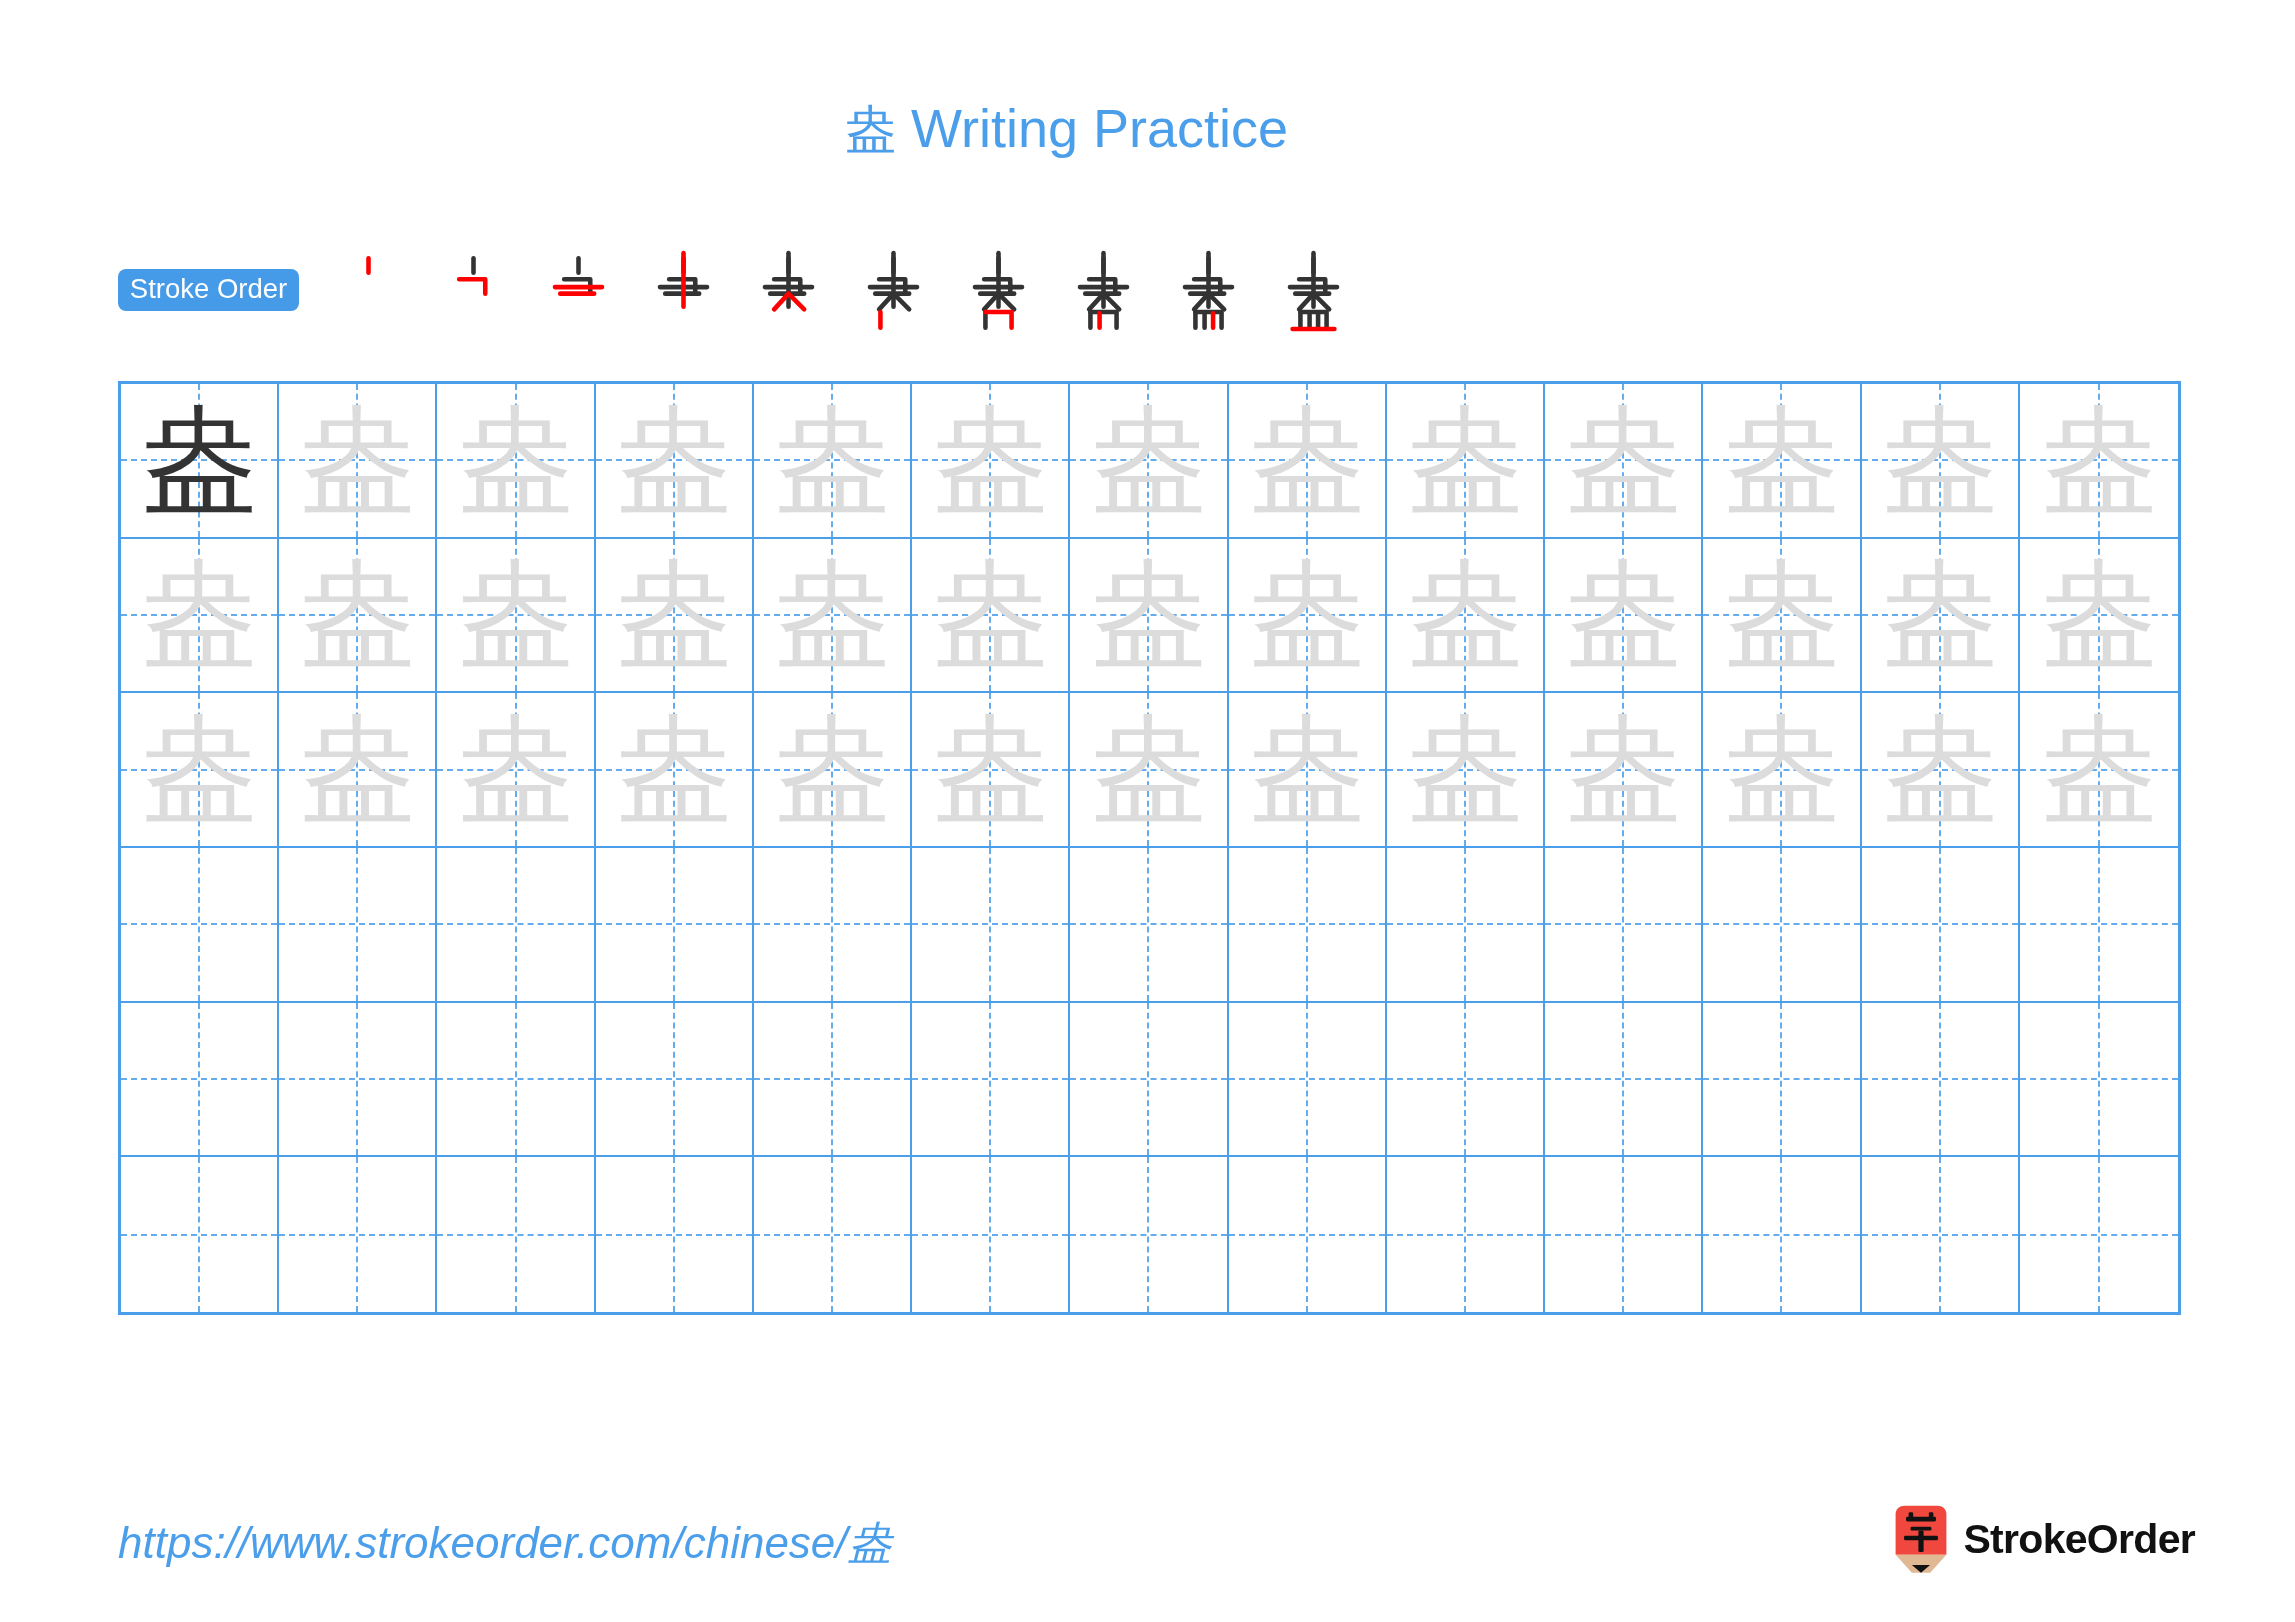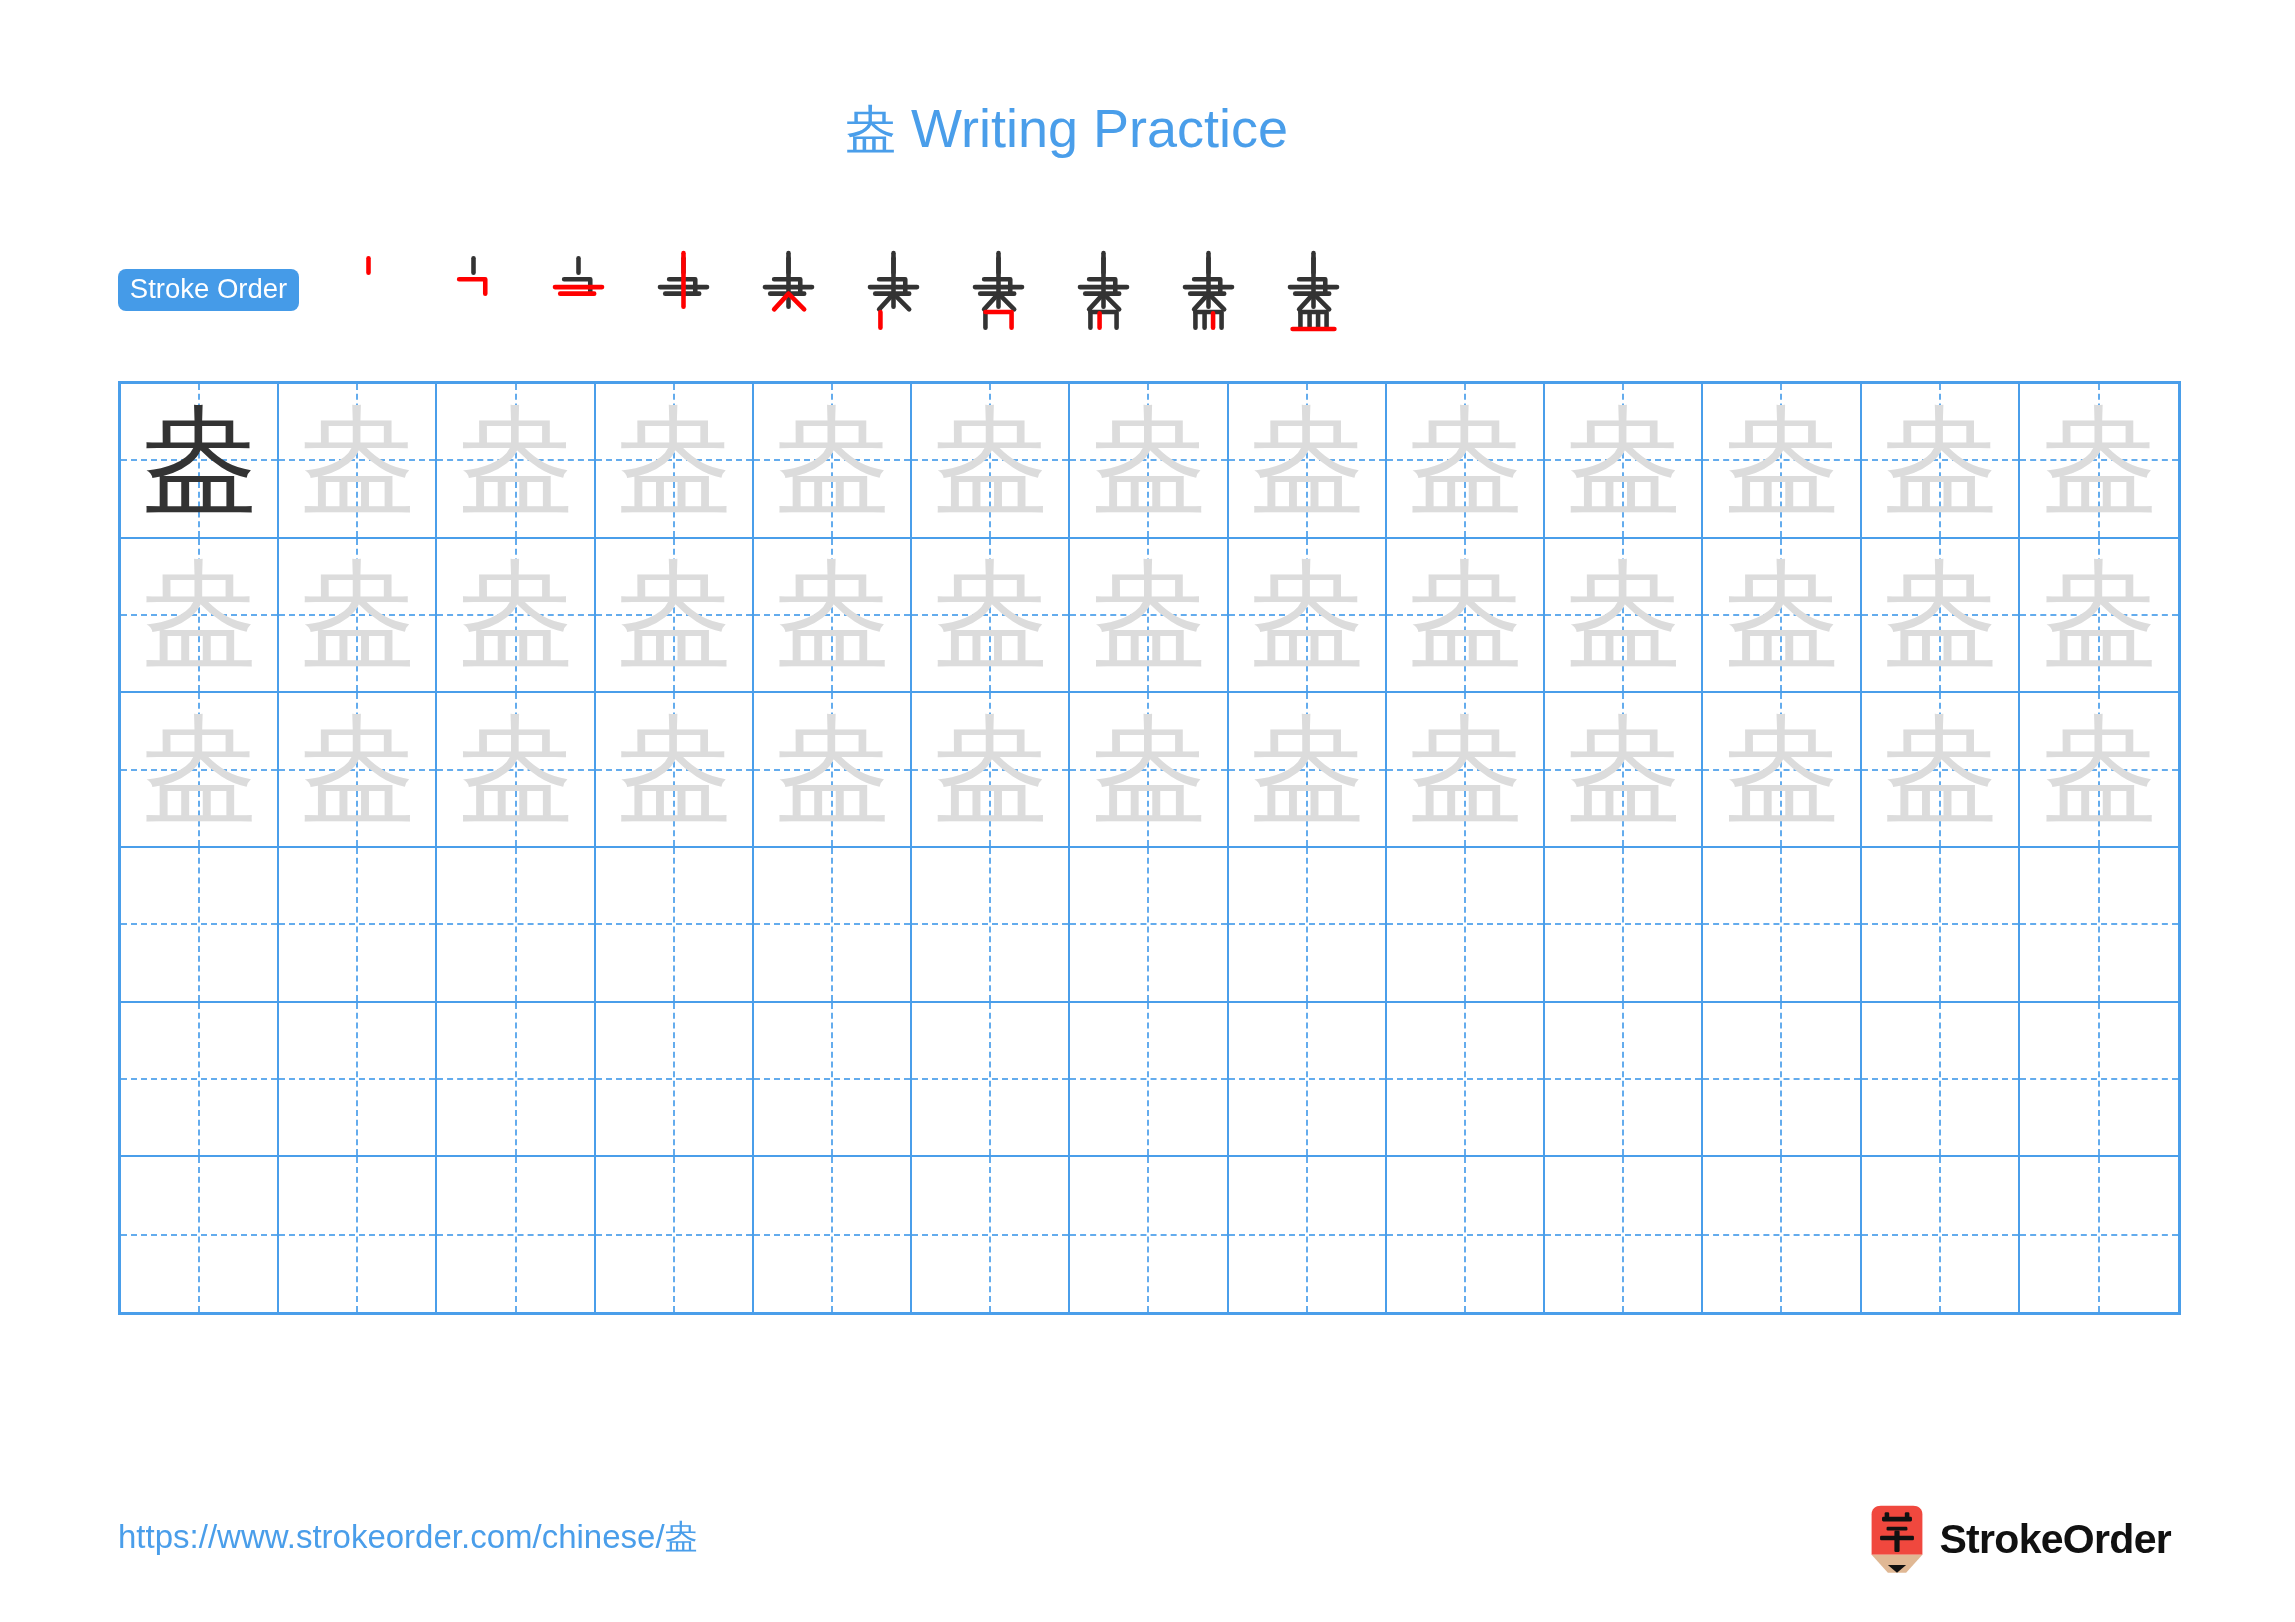--- a/index.html
+++ b/index.html
@@ -117,28 +117,29 @@
     z-index:2;
     user-select:none;
   }
   .cell-char.dark{ color:#333333; }
   .cell-char.light{ color:#DCDCDC; }
 
   
   #footer-url{
     position:absolute;
     left:118px; top:1517px;
-    font-size:33px;
+    font-size:44px;
     color:#4A9EEA;
     white-space:nowrap;
     line-height:1.2;
+    font-style:italic;
   }
   #footer-logo{
     position:absolute;
-    right:124px; top:1505px;
+    right:100px; top:1505px;
     display:flex;
     align-items:center;
     height:68px;
   }
   #logo-mark{
     position:relative;
     width:56px;height:68px;
     margin-right:14.4px;
     flex:0 0 56px;
   }

